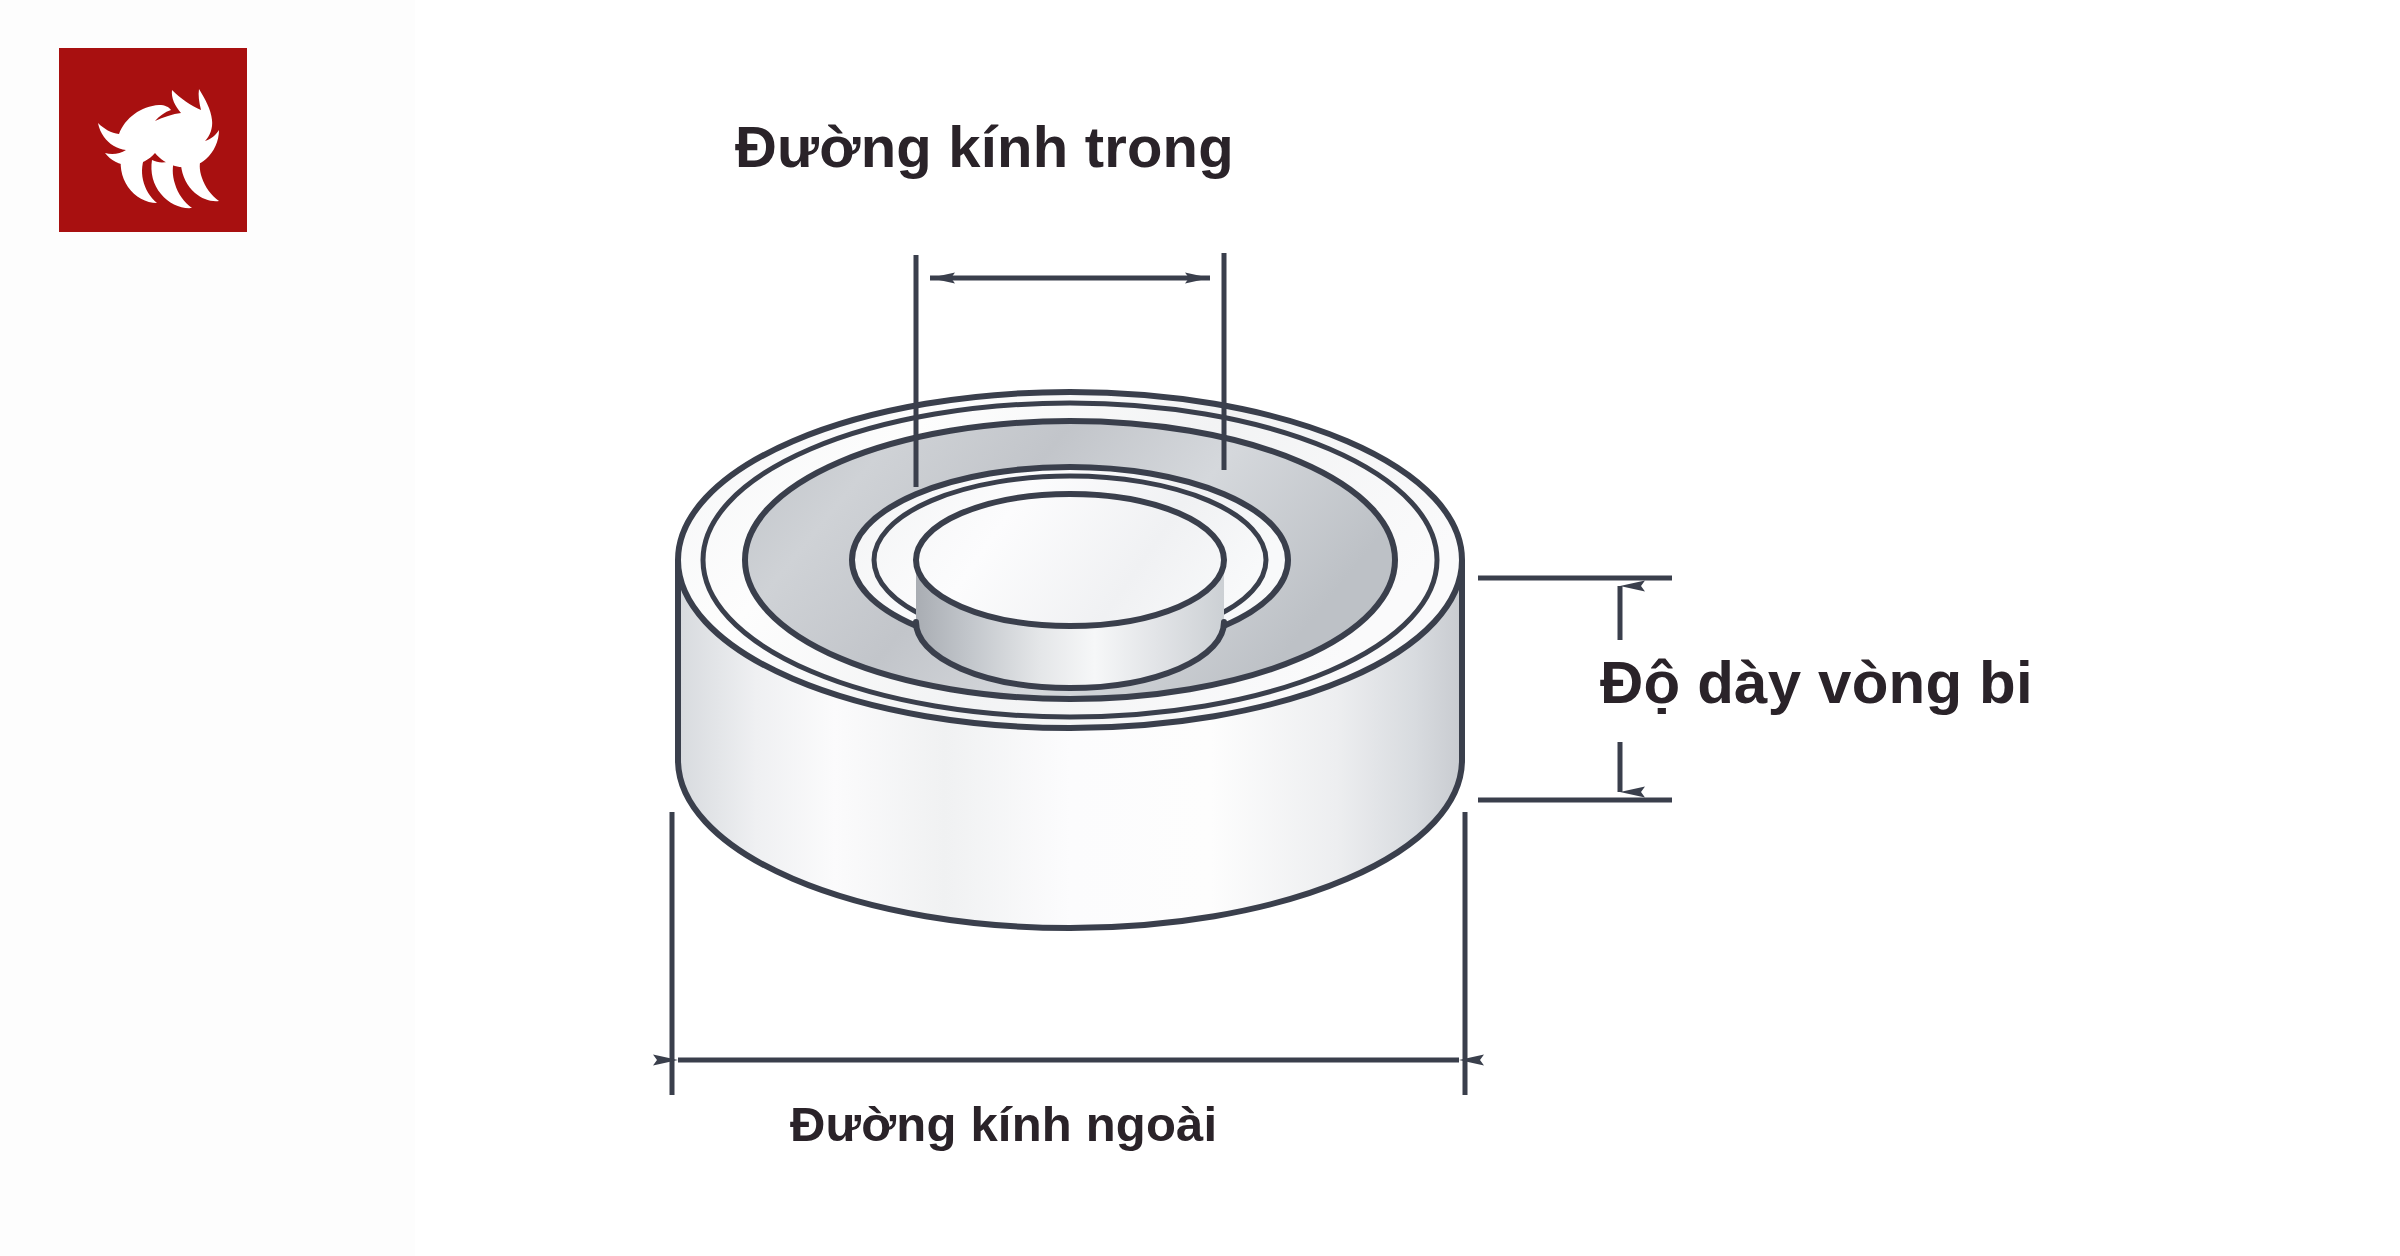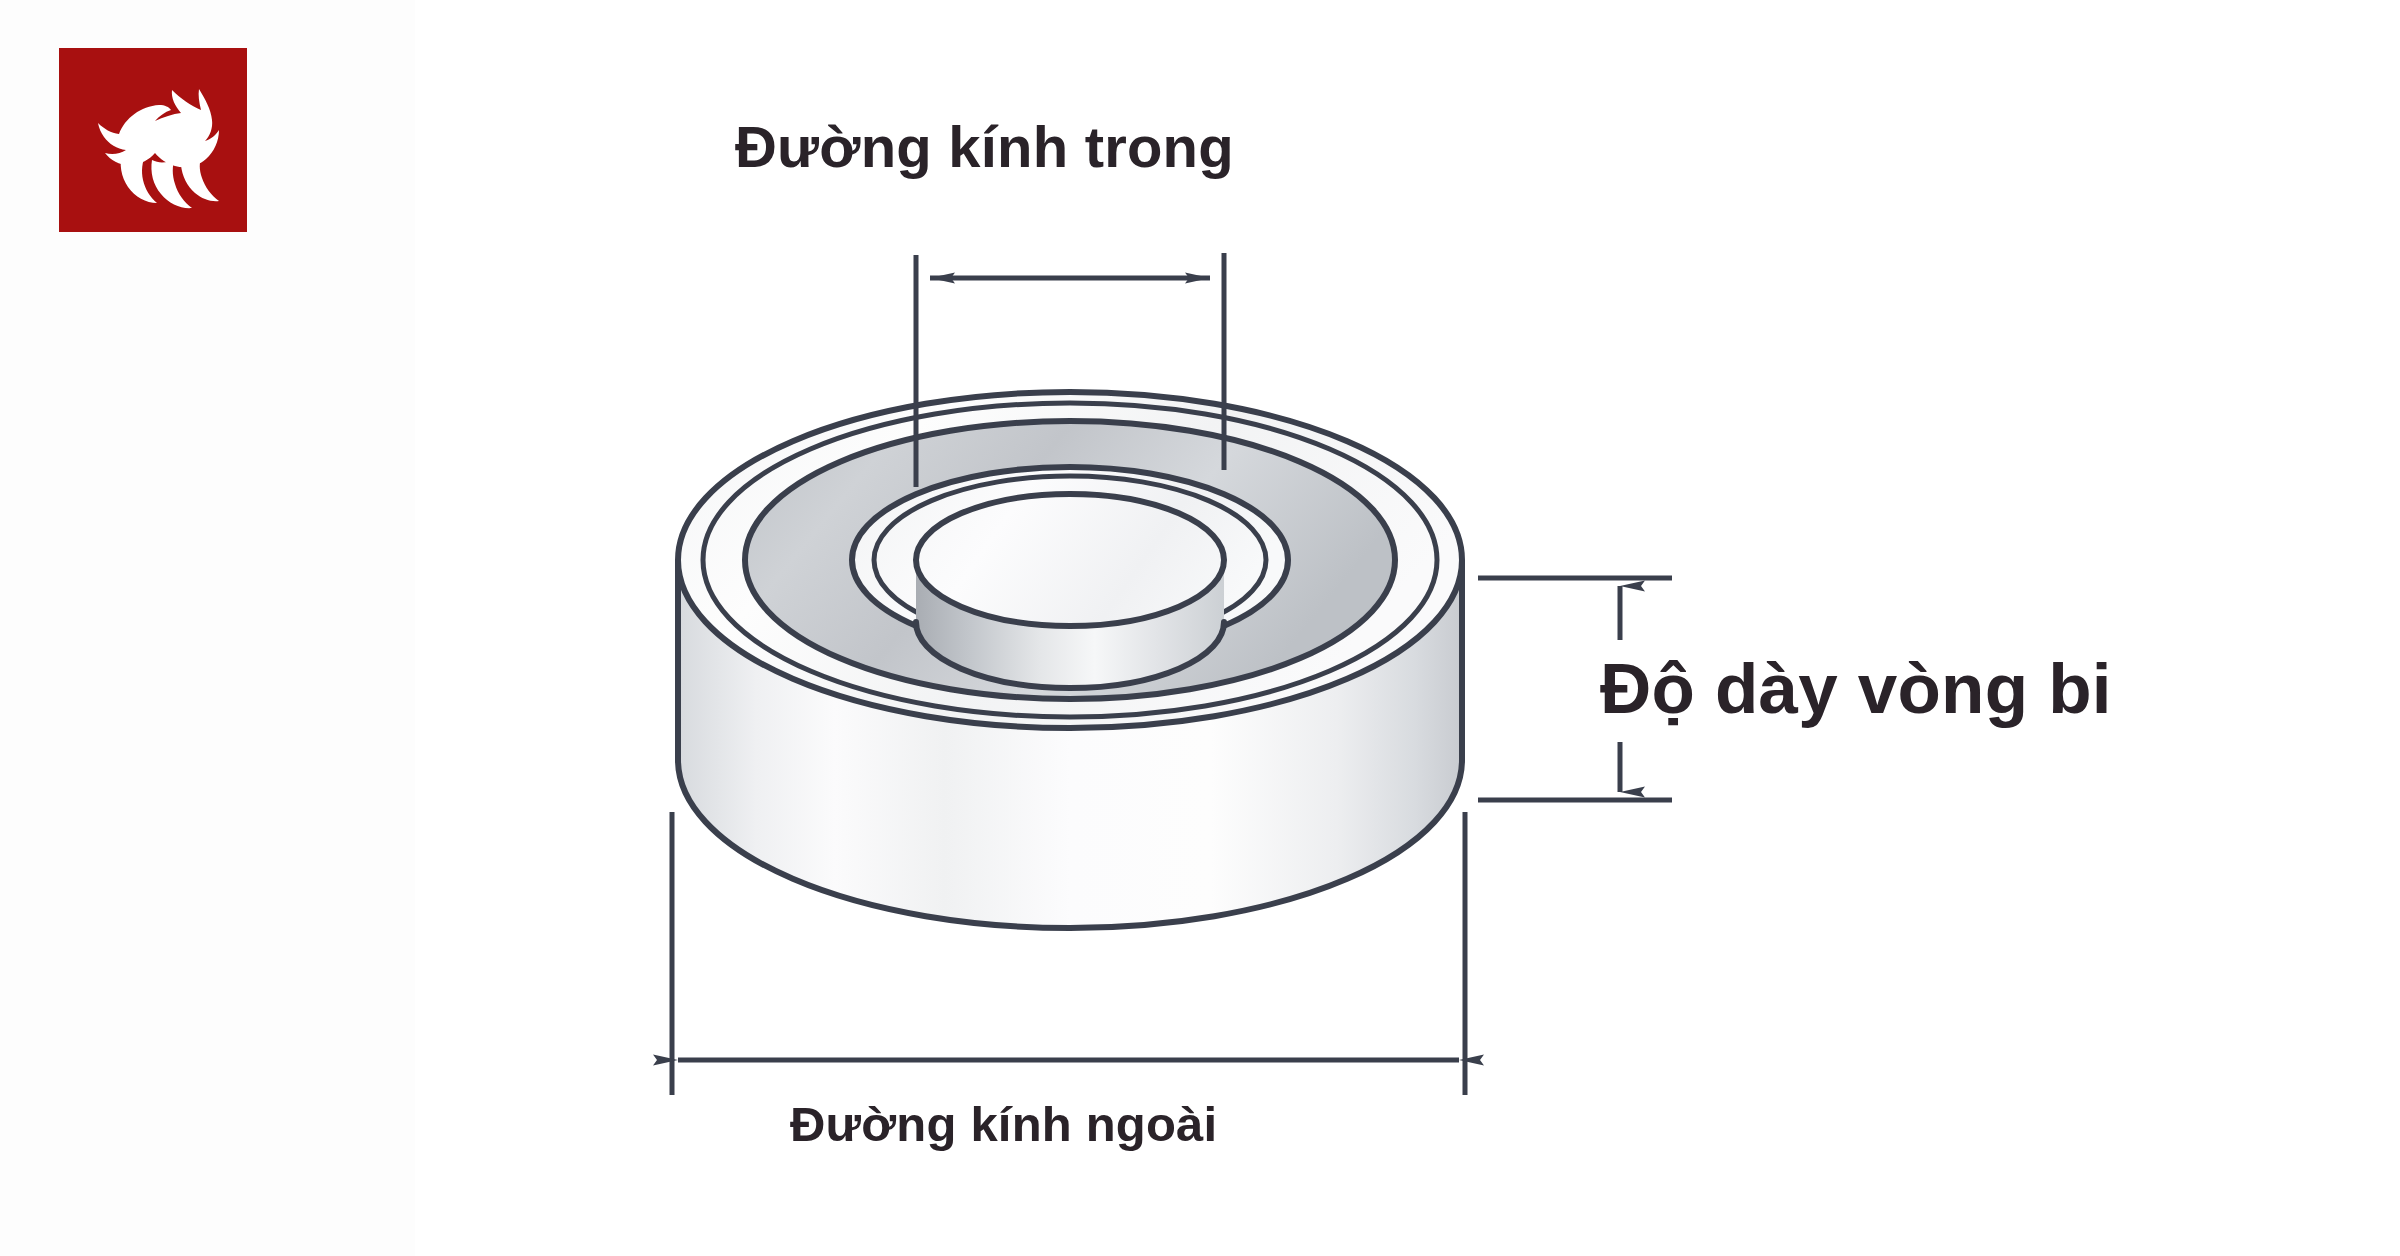--- a/index.html
+++ b/index.html
@@ -60,21 +60,21 @@
     letter-spacing: 0.2px;
   }
   #label-inner-diameter {
     left: 735px;
     top: 113px;
     font-size: 58px;
   }
   #label-thickness {
     left: 1600px;
     top: 648px;
-    font-size: 71px;
+    font-size: 60px;
   }
   #label-outer-diameter {
     left: 790px;
     top: 1096px;
     font-size: 49px;
   }
 </style>
 </head>
 <body>
 

